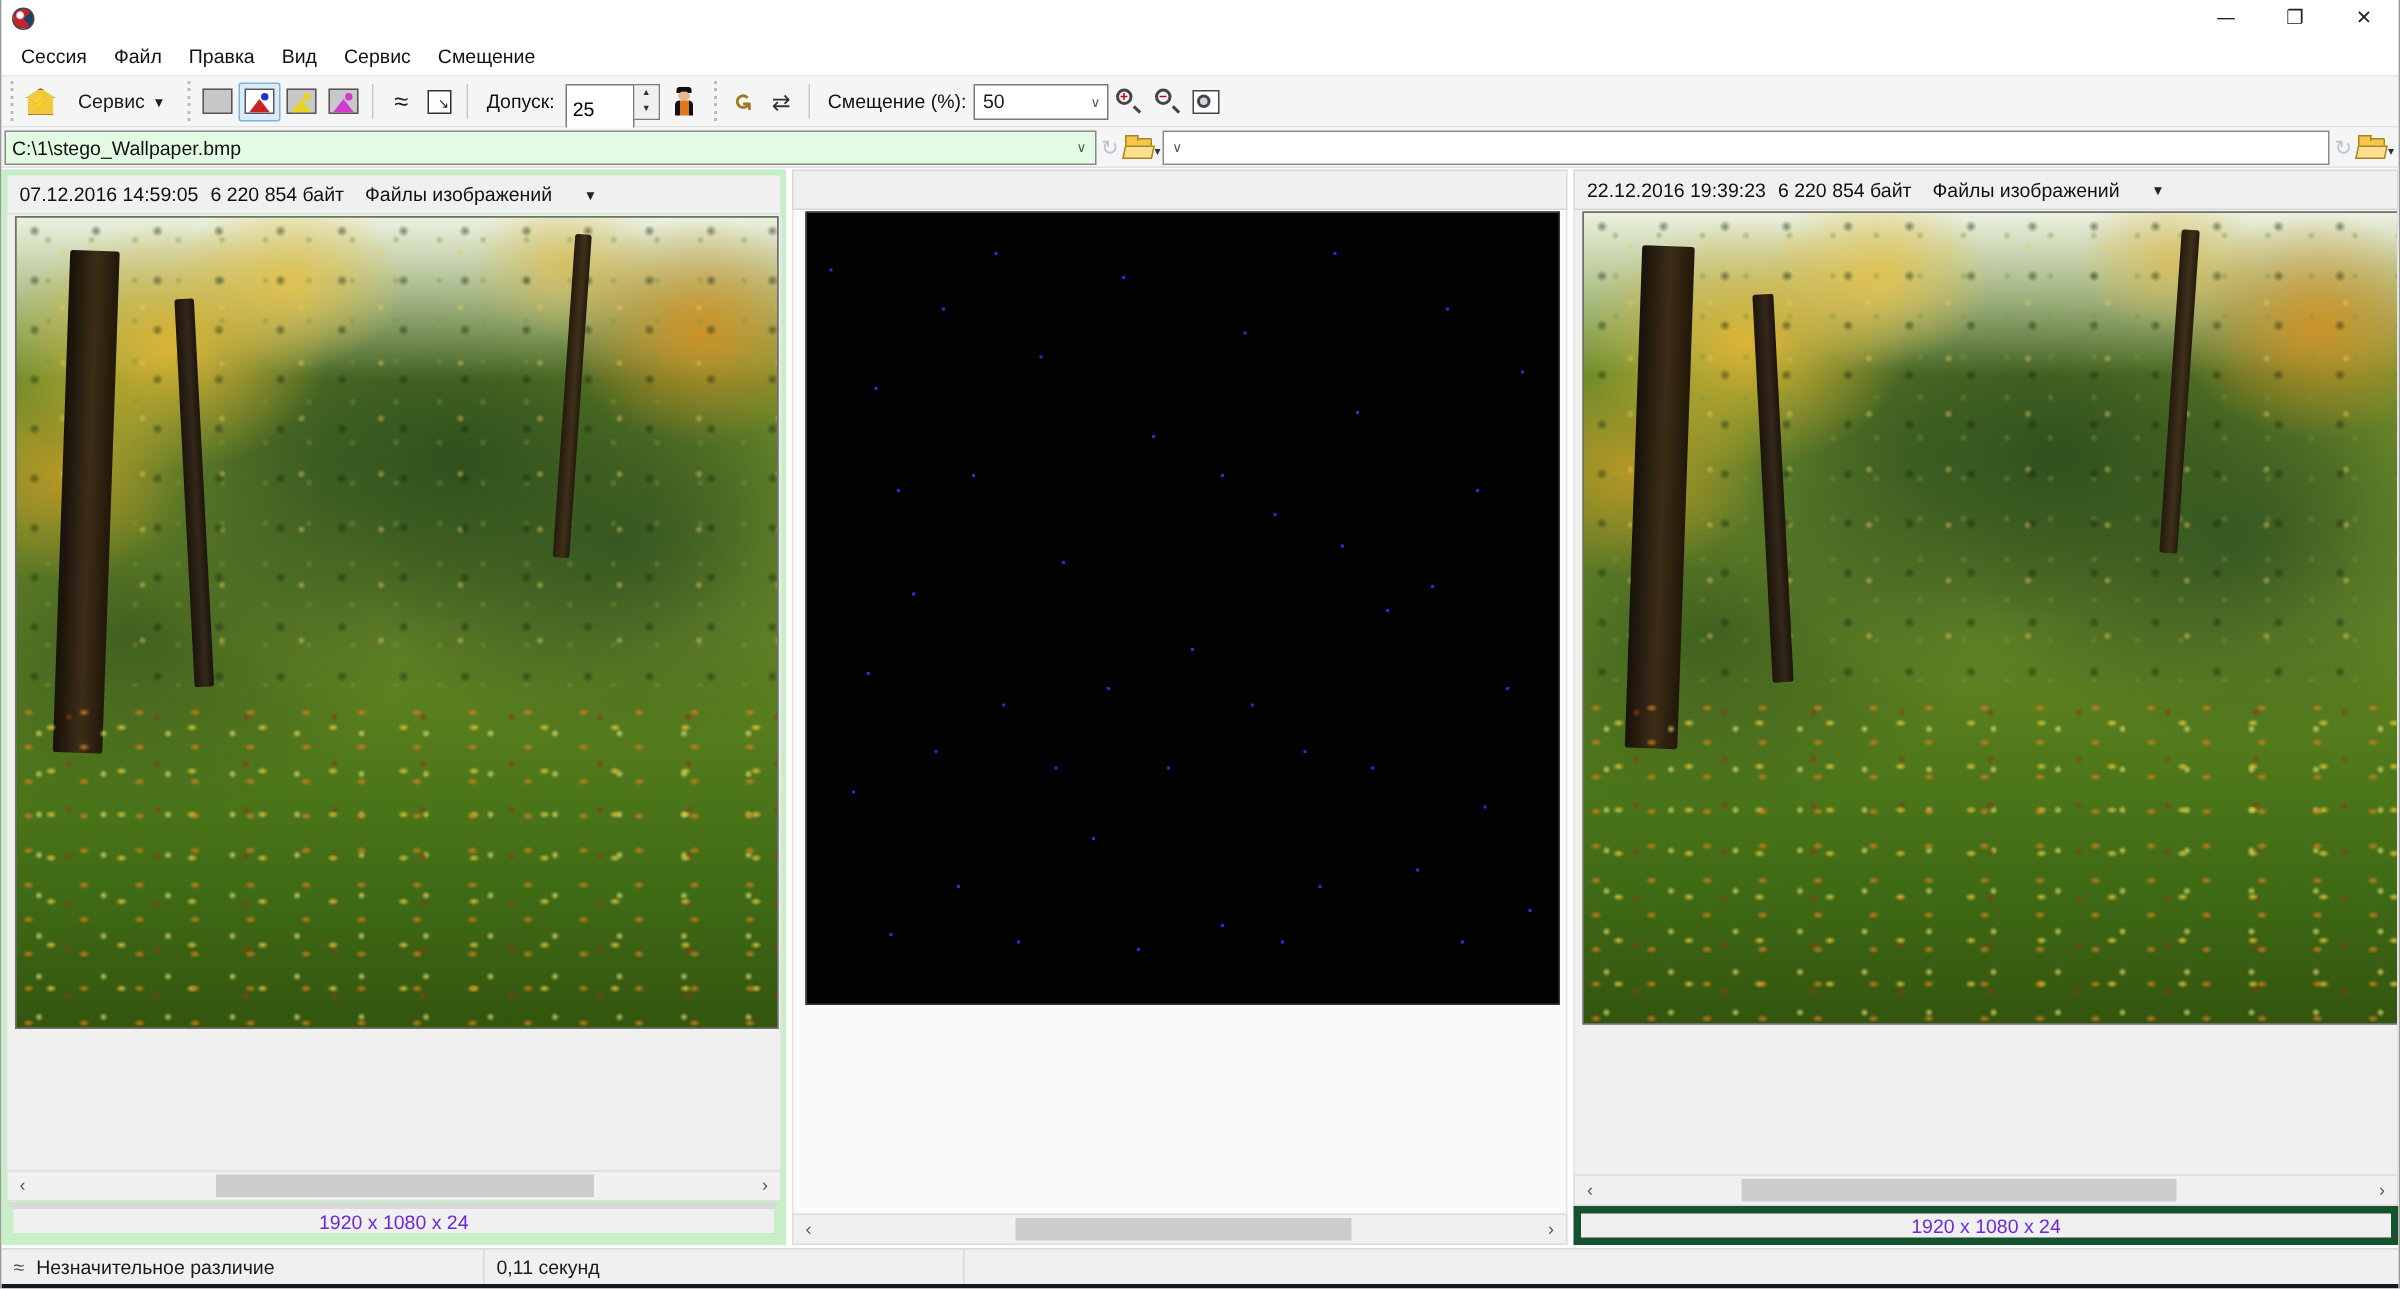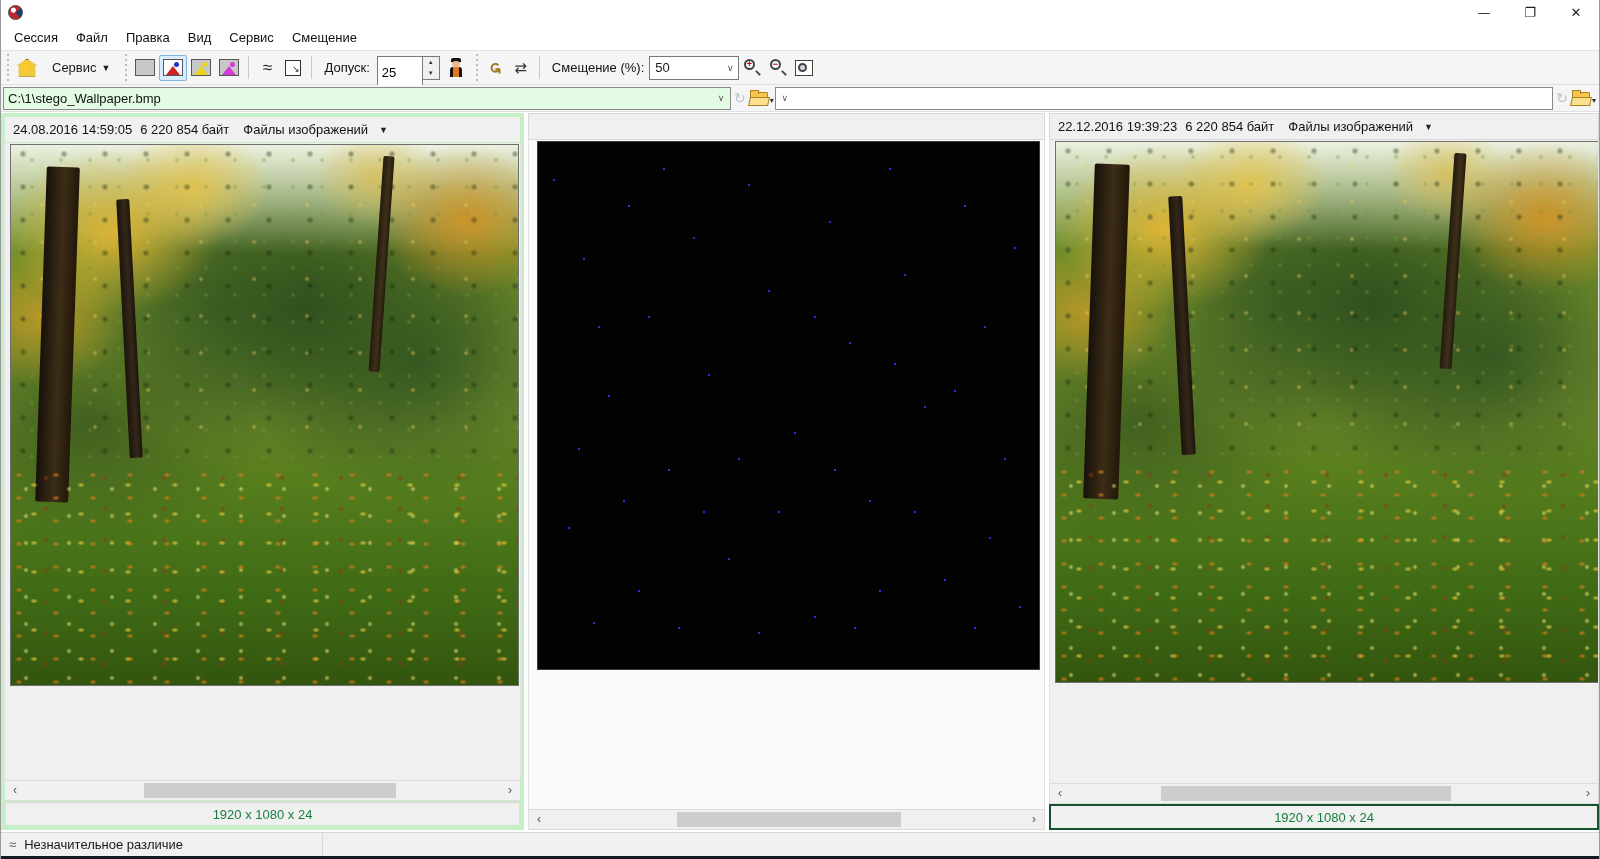--- a/index.html
+++ b/index.html
@@ -94,21 +94,21 @@
   
   .panes { flex:1; display:flex; background:#fff; padding:1px 0 2px 0; }
   .pane { display:flex; flex-direction:column; background:#fff; }
   .pane.left { width:523px; border:3px solid #c7efc7; background:#c7efc7; }
   .pane.center { width:517px; margin-left:4px; }
   .pane.right { flex:1; margin-left:4px; }
   .pane-header { height:27px; background:#f0f0f0; border:1px solid #d9d9d9; display:flex;
     align-items:center; padding:0 8px; gap:14px; color:#111; flex:0 0 auto; }
   .pane.left .pane-header { border-color:#c7efc7; }
   .pane-meta { white-space:nowrap; }
-  .type-btn { display:flex; align-items:center; gap:6px; }
+  .type-btn { display:flex; align-items:center; gap:16px; }
   .pane-viewport { flex:1; background:#f0f0f0; overflow:hidden; position:relative;
     border-left:1px solid #e3e3e3; border-right:1px solid #e3e3e3; }
   .pane.center .pane-viewport { background:#fafafa; }
   
   .photo { position:absolute; top:1px; left:5px; border:1px solid #6f6f6f; overflow:hidden;
     background:
       radial-gradient(150px 115px at 20% 16%, rgba(224,181,52,.95), rgba(224,181,52,0) 72%),
       radial-gradient(120px 95px at 6% 32%, rgba(196,152,38,.85), rgba(196,152,38,0) 72%),
       radial-gradient(110px 85px at 36% 8%, rgba(228,194,74,.9), rgba(228,194,74,0) 70%),
       radial-gradient(130px 105px at 90% 14%, rgba(206,146,38,.95), rgba(206,146,38,0) 72%),
@@ -145,22 +145,22 @@
   .diff-img { position:absolute; top:1px; left:8px; width:503px; height:529px;
     background:#020203; border:1px solid #3a3a3a; }
   .diff-dot { position:absolute; width:2px; height:2px; background:#2a2ae0; }
   
   .hscroll { height:21px; background:#f0f0f0; border:1px solid #dcdcdc; display:flex;
     align-items:center; flex:0 0 auto; position:relative; }
   .pane.left .hscroll { border-color:#c7efc7; border-top-color:#dcdcdc; }
   .scroll-arrow { width:20px; text-align:center; color:#555; font-size:12px; line-height:19px; }
   .scroll-track { flex:1; position:relative; height:100%; }
   .scroll-thumb { position:absolute; top:2px; bottom:2px; background:#cdcdcd; }
-  .pane-caption { height:26px; background:#f0f0f0; border:2px solid #14532d; display:flex;
-    align-items:center; justify-content:center; color:#15803d; flex:0 0 auto; }
+  .pane-caption { height:26px; background:#f0f0f0; border:5px solid #14532d; display:flex;
+    align-items:center; justify-content:center; color:#6d28d9; flex:0 0 auto; }
   .pane.left .pane-caption { border-color:#c7efc7; border-top-color:#d9d9d9; }
   
   .statusbar { height:24px; background:#f0f0f0; border-top:1px solid #d8d8d8; display:flex;
     align-items:center; flex:0 0 auto; }
   .status-seg { height:100%; display:flex; align-items:center; padding:0 8px; border-right:1px solid #d8d8d8; }
   .seg-msg { width:322px; gap:8px; }
   .seg-time { width:320px; }
   .seg-rest { flex:1; border-right:none; }
   .status-approx { font-size:13px; color:#555; }
   .bottom-edge { height:3px; background:#141a22; flex:0 0 auto; }
@@ -297,21 +297,21 @@
         <div class="folder-front"></div>
       <span class="folder-caret">▾</span>
     </div>
   </div>
 </div>
 
 <div class="panes">
 
   <div class="pane left">
     <div class="pane-header">
-      <span class="pane-meta">24.08.2016 14:59:05</span>
+      <span class="pane-meta">07.12.2016 14:59:05</span>
       <span class="pane-meta" style="margin-left:-6px;">6 220 854 байт</span>
       <span class="type-btn">
         <span>Файлы изображений</span>
         <span class="drop-caret">▼</span>
       </span>
     </div>
     <div class="pane-viewport">
       <div class="photo ph-left">
         <div class="trunk t1"></div>
         <div class="trunk t2"></div>
@@ -414,15 +414,18 @@
     </div>
     <div class="pane-caption">1920 x 1080 x 24</div>
   </div>
 </div>
 
 <div class="statusbar">
   <div class="status-seg seg-msg">
     <span class="status-approx">≈</span>
     <span>Незначительное различие</span>
   </div>
+  <div class="status-seg seg-time">
+    <span>0,11 секунд</span>
+  </div>
   <div class="status-seg seg-rest"></div>
 </div>
 <div class="bottom-edge"></div>
 
 </body></html>

